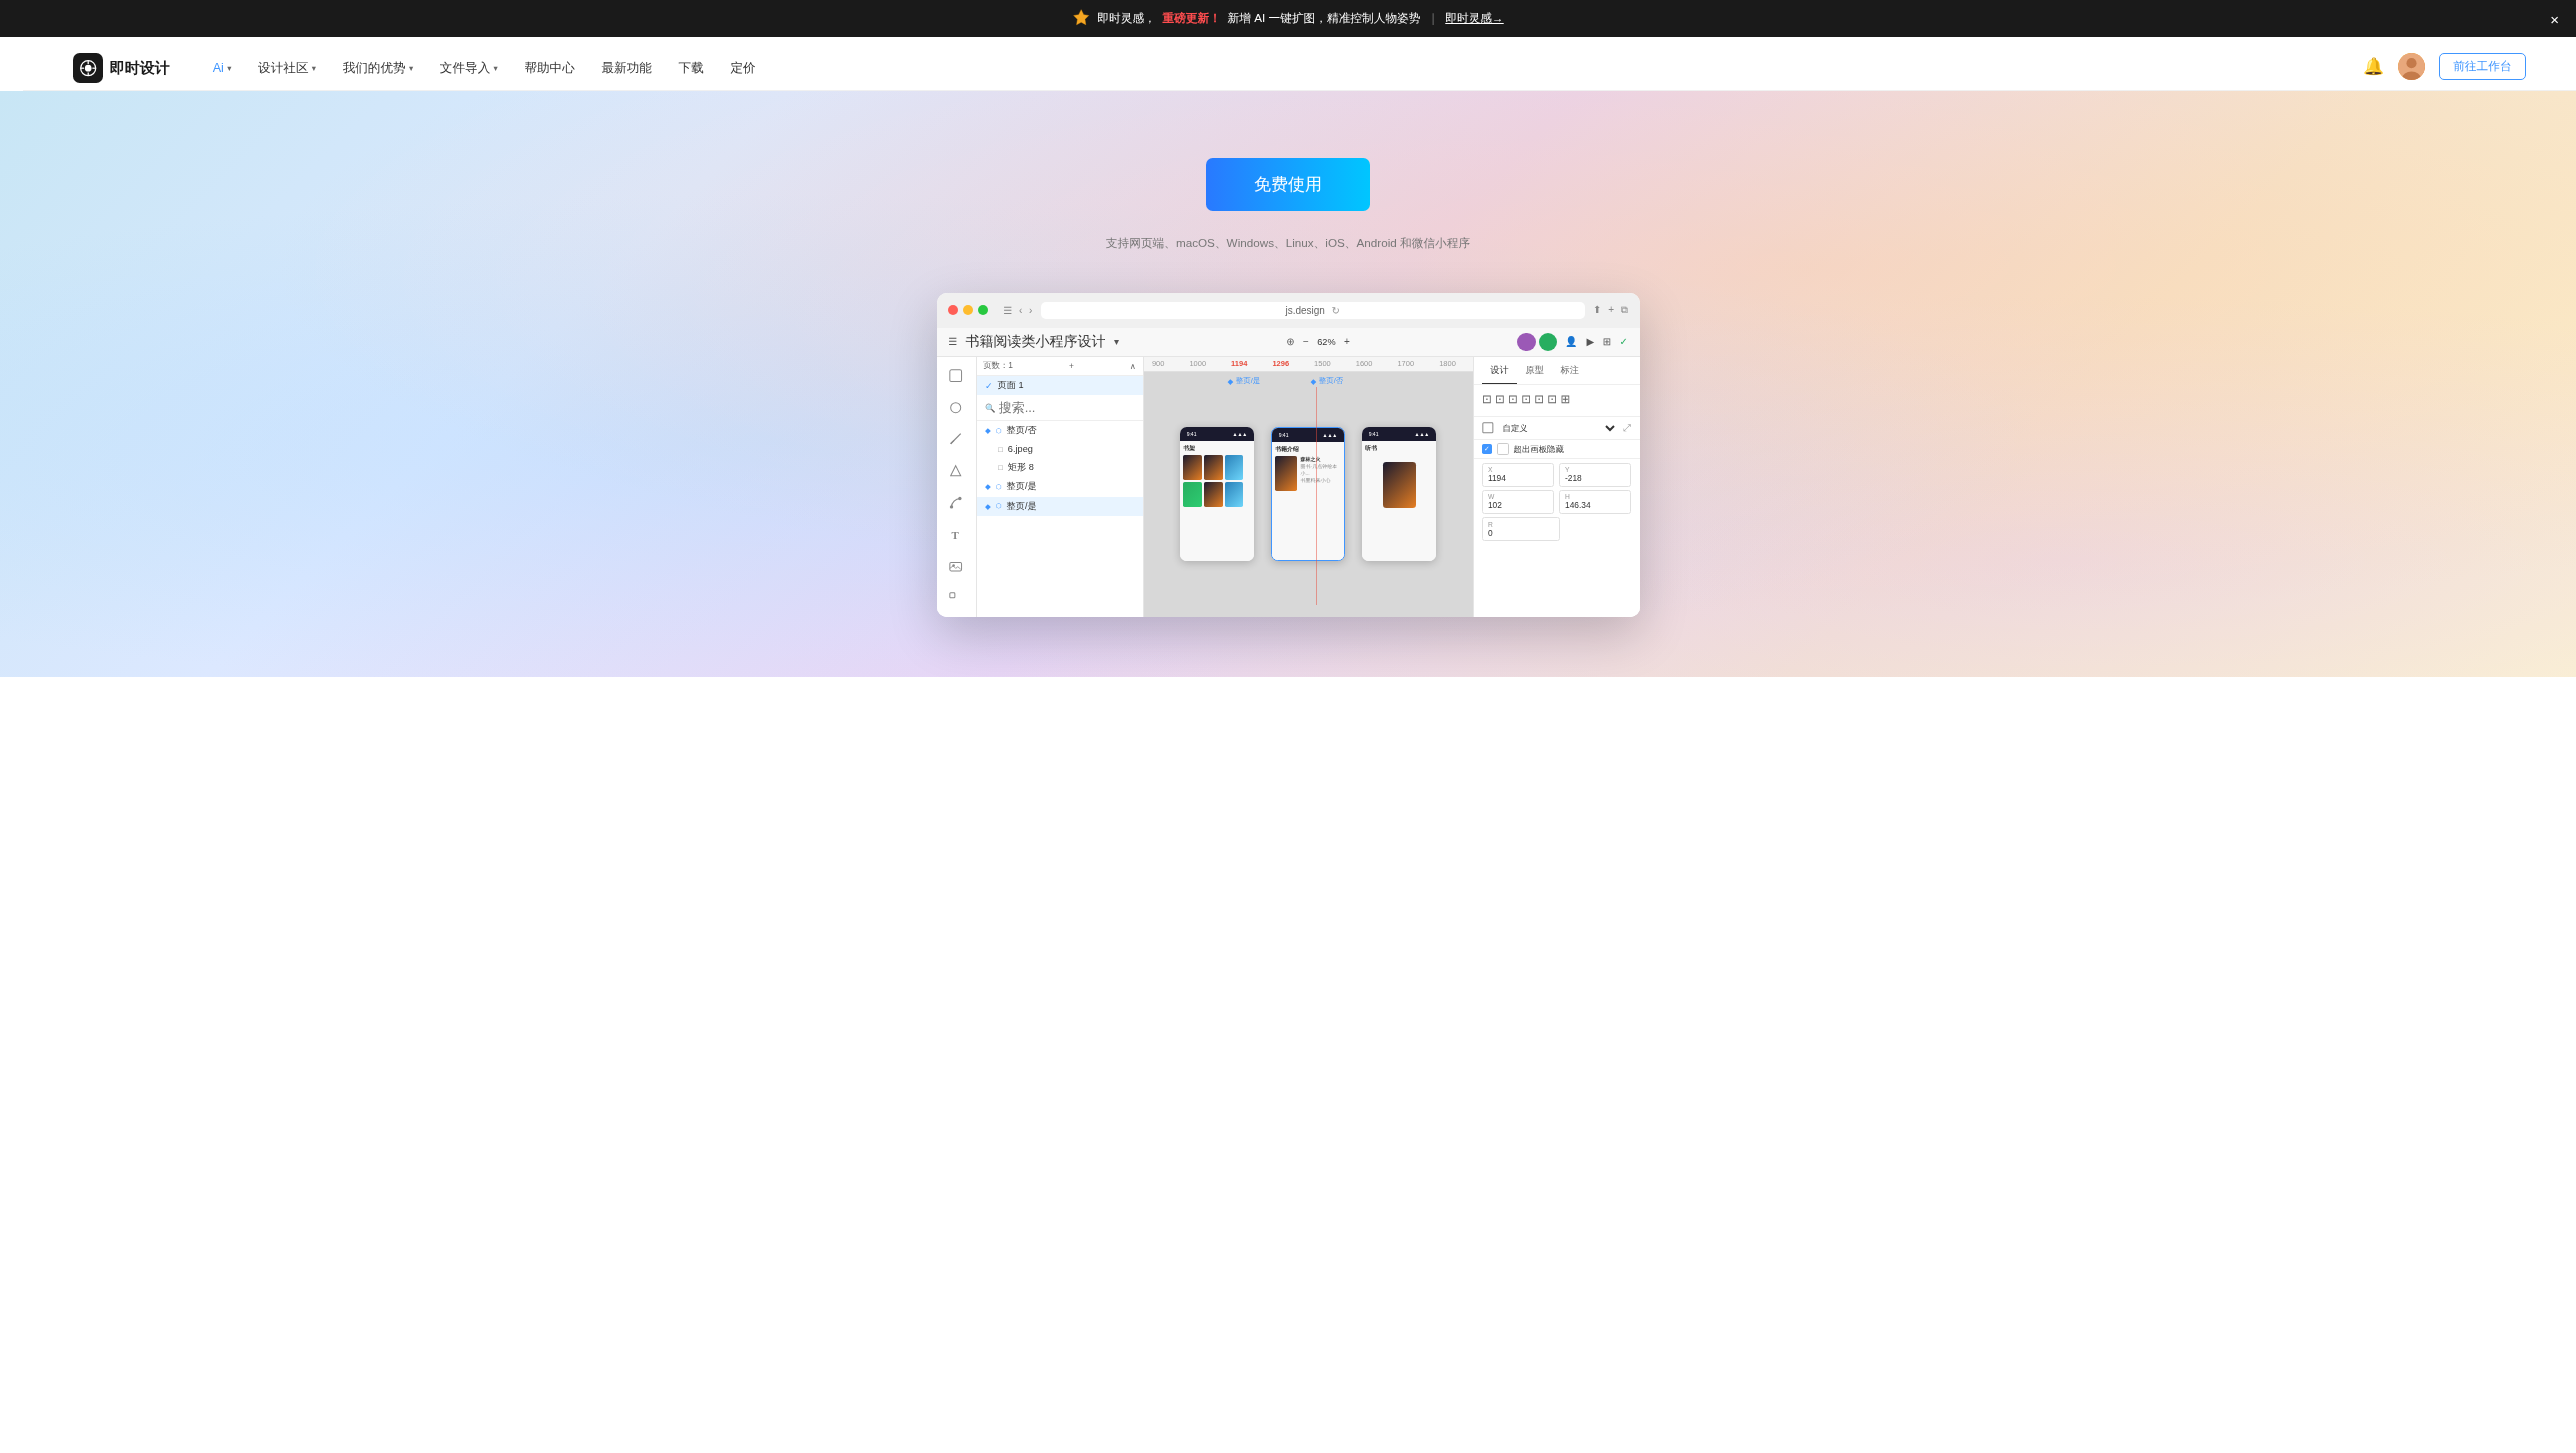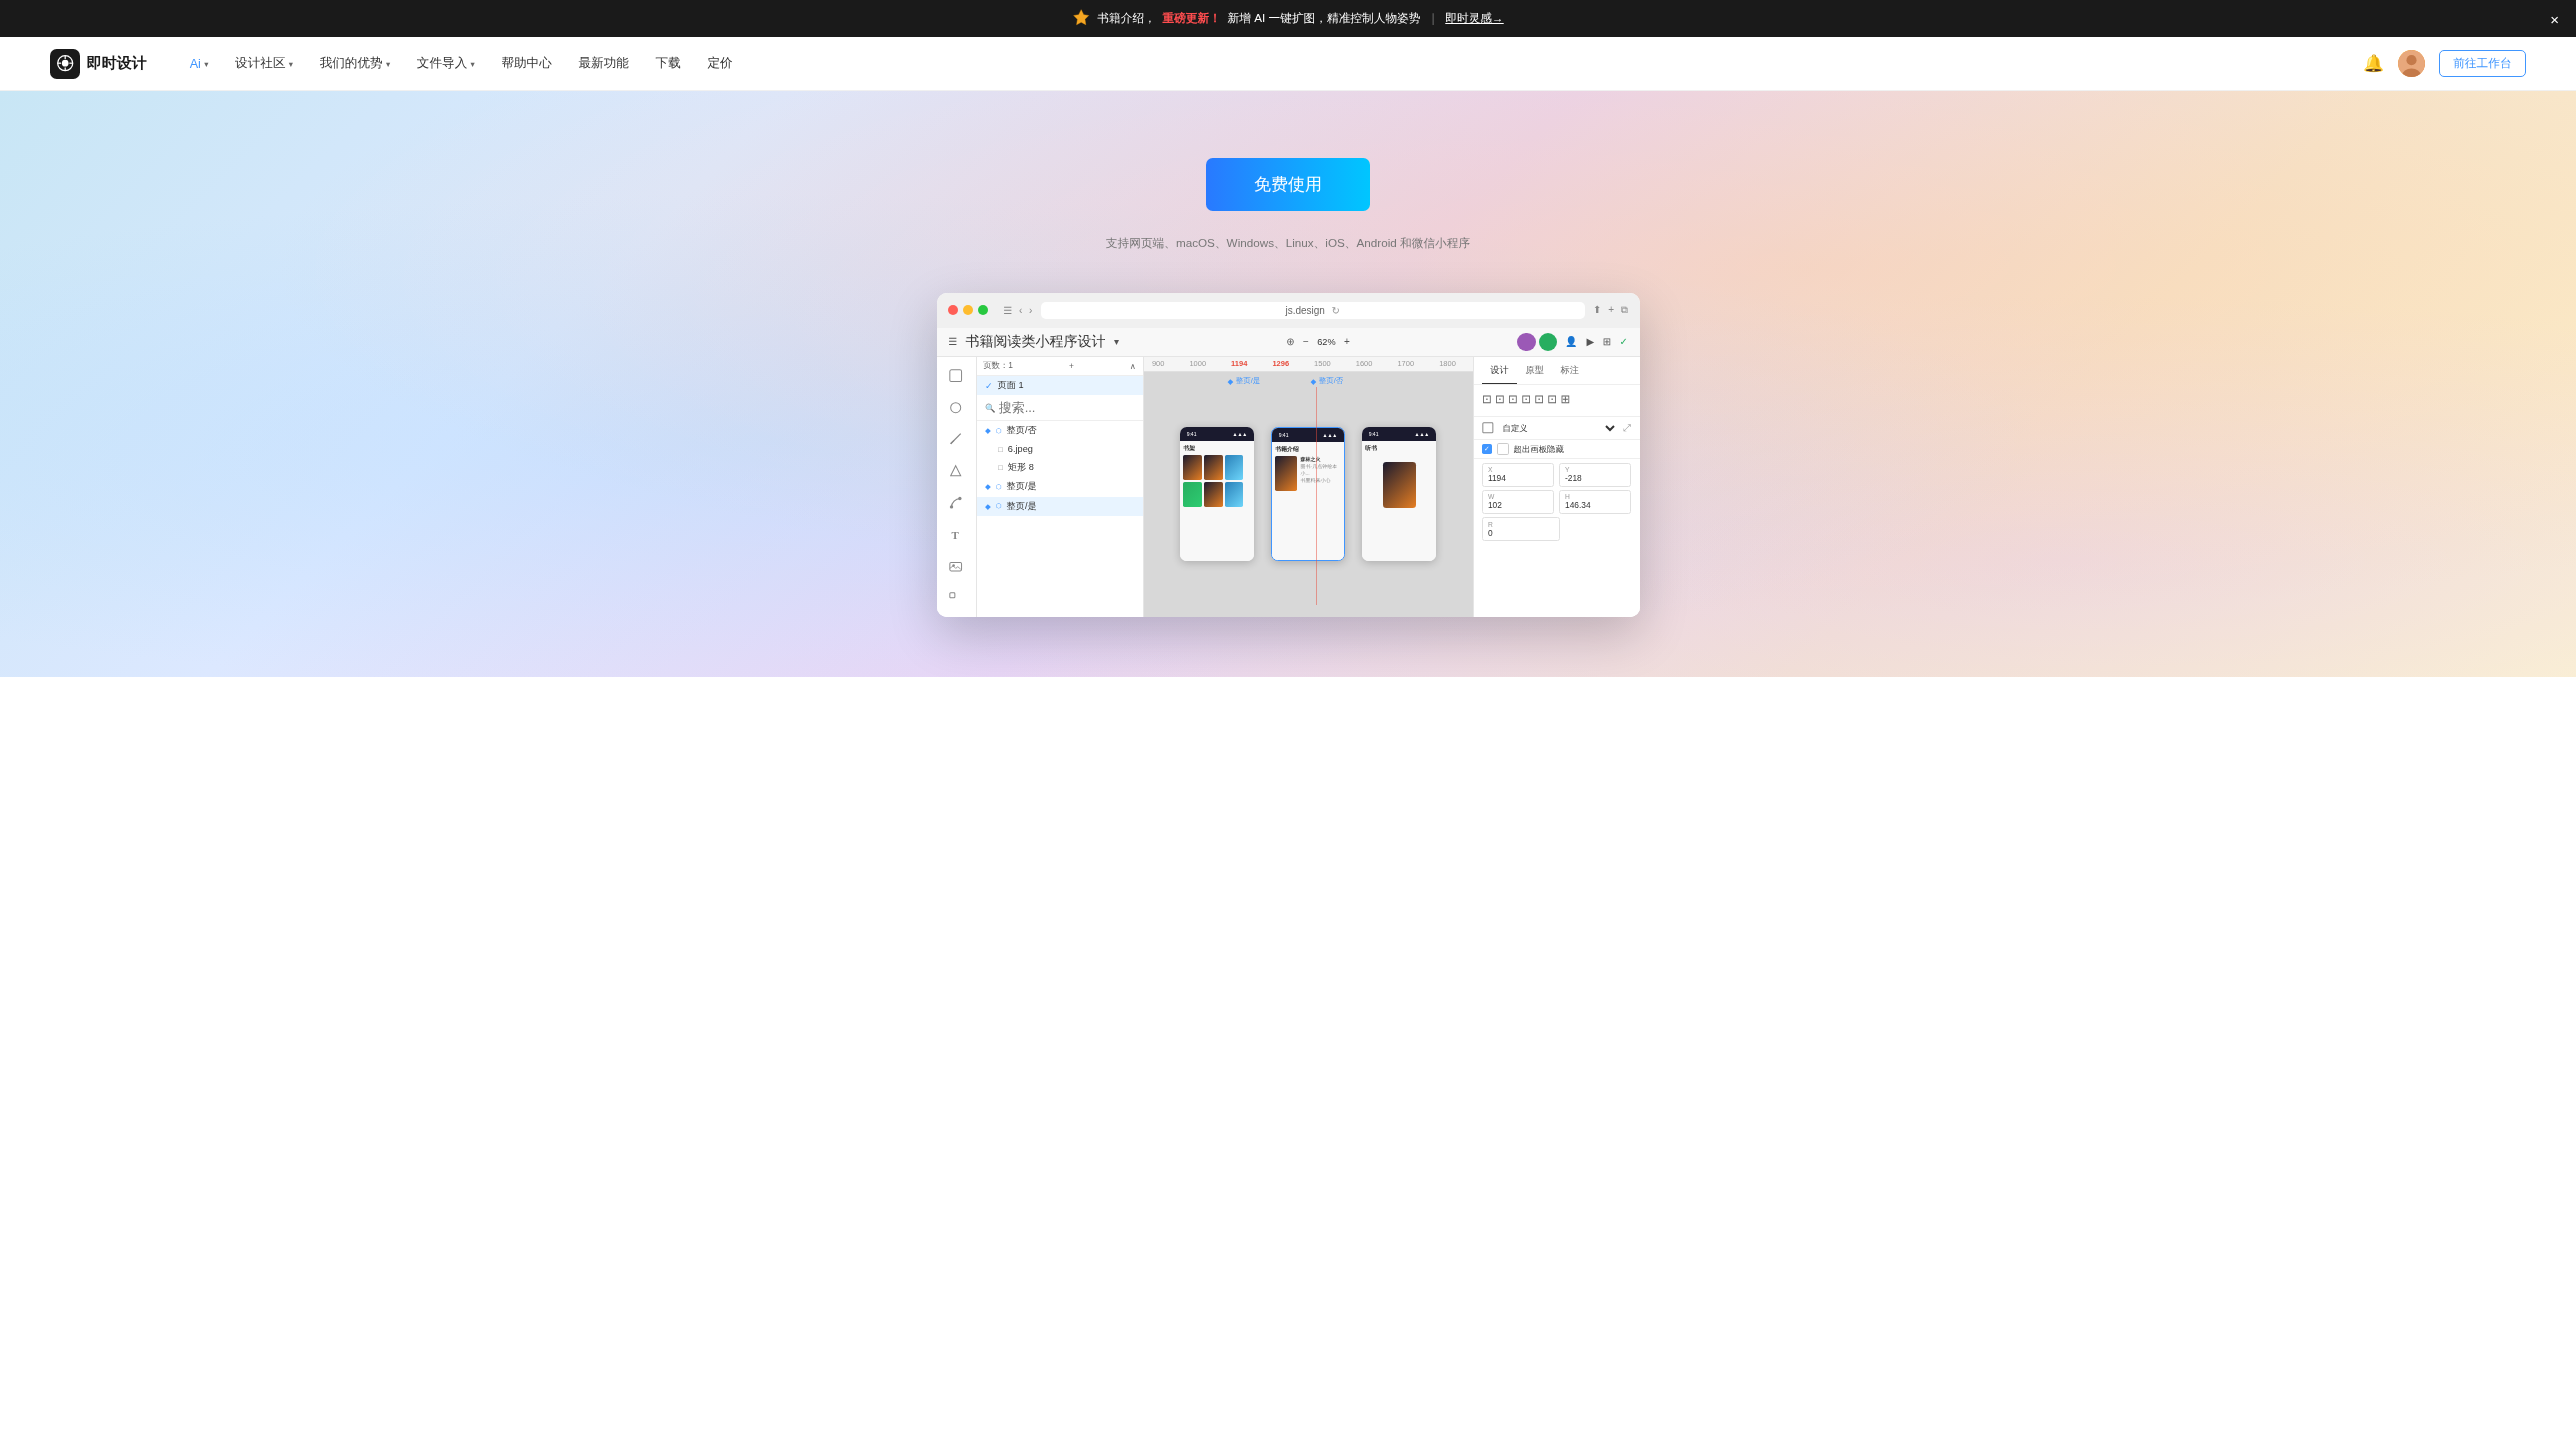--- a/index.html
+++ b/index.html
@@ -27,28 +27,29 @@
       background: none;
       border: none;
       color: #fff;
       font-size: 15px;
       cursor: pointer;
     }
 
     
     nav {
       display: flex;
-      align-items: center;
-      padding: 0 50px;
+      align-items: flex-start;
+      padding: 16px 50px;
       height: 54px;
       background: #fff;
       border-bottom: 0.8px solid #f0f0f0;
       position: sticky;
       top: 0;
       z-index: 100;
+      margin-left: 23px;
     }
     .nav-logo {
       display: flex;
       align-items: center;
       gap: 6.7px;
       margin-right: 33px;
       text-decoration: none;
     }
     .logo-icon {
       width: 30px;
@@ -365,21 +366,21 @@
   </style>
 </head>
 <body>
 
 <div class="announcement-bar">
   <span>
     <svg width="18.4" height="18.4" viewBox="0 0 22 22" fill="none">
       <polygon points="11,2 14,8 20,9 15.5,13.5 16.5,20 11,17 5.5,20 6.5,13.5 2,9 8,8" fill="#f5a623" stroke="#e8960a" stroke-width="0.5"></polygon>
     </svg>
   </span>
-  <span>书籍介绍，</span>
+  <span>即时灵感，</span>
   <span class="highlight">重磅更新！</span>
   <span>新增 AI 一键扩图，精准控制人物姿势</span>
   <span style="color:#888">｜</span>
   <span style="cursor:pointer; color:#fff; text-decoration:underline;">即时灵感→</span>
   <button class="close-btn">×</button>
 </div>
 
 <nav>
   <a class="nav-logo" href="#">
     <div class="logo-icon">

